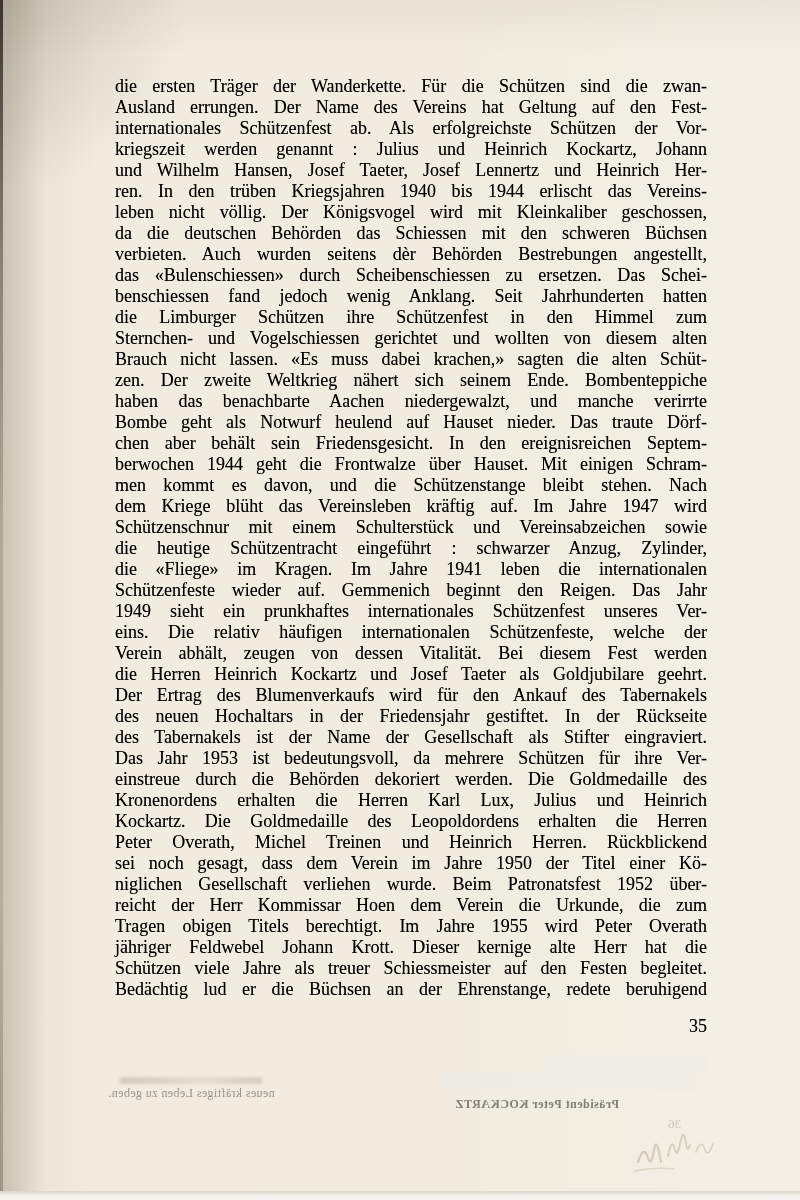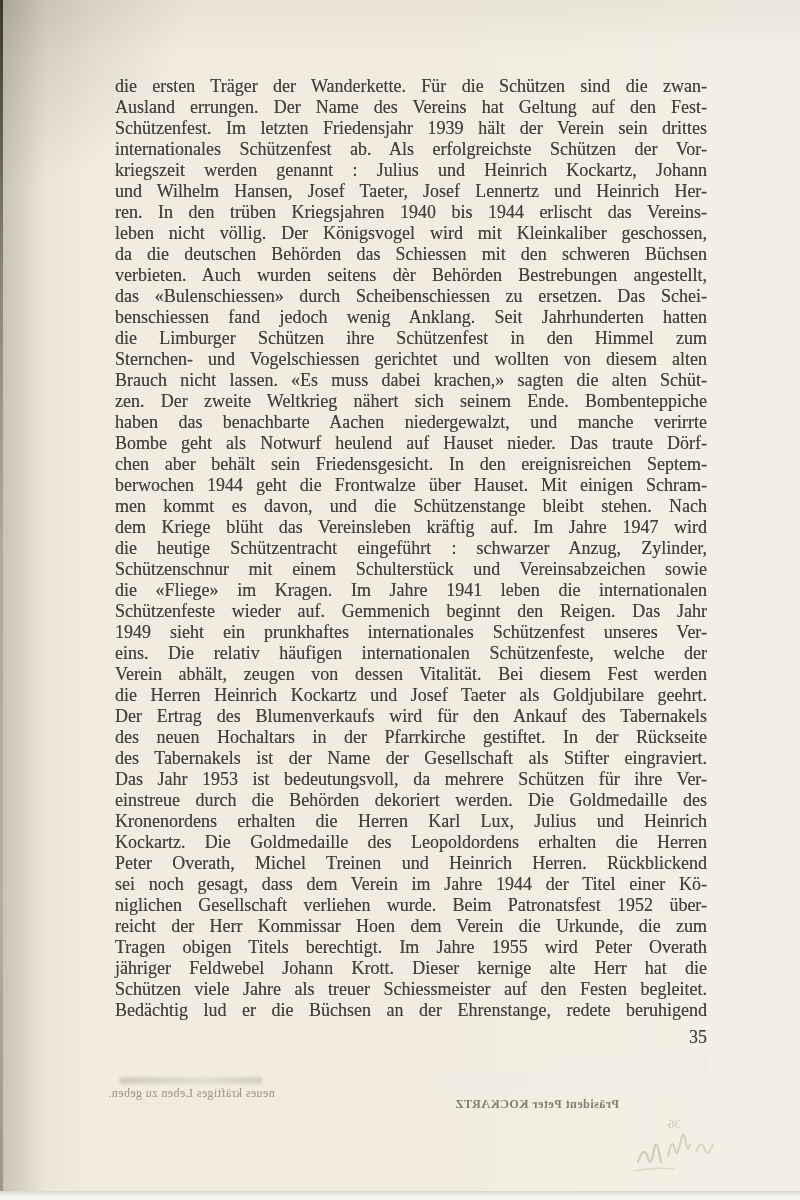--- a/index.html
+++ b/index.html
@@ -45,33 +45,33 @@
     background: linear-gradient(180deg, #d9d7cd 0%, #f3f2ed 55%, #f6f5f1 100%);
   }
   
   .band { position: absolute; background: #edece4; opacity: 0.75; pointer-events: none; }
   .band1 { left: 543px; top: 1055px; width: 165px; height: 18px; }
   .band2 { left: 440px; top: 1072px; width: 256px; height: 18px; }
 
   .text-block {
     position: absolute;
     left: 115px; top: 76px; width: 592px;
-    color: #404040;
+    color: #000000;
     font-size: 18px;
     line-height: 21px;
     text-shadow: 0 0 0.4px rgba(43,40,34,0.55);
   }
   .line {
     text-align: justify;
     text-align-last: justify;
     hyphens: none;
   }
   .page-num {
     text-align: right;
-    margin-top: 6px;
+    margin-top: 16px;
   }
 
   
   .ghost {
     position: absolute;
     transform: scaleX(-1);
     color: #8a8477;
     filter: blur(0.5px);
     white-space: nowrap;
     pointer-events: none;
@@ -112,57 +112,56 @@
   <div class="shade-left"></div>
   <div class="edge-left"></div>
 
   <div class="band band1"></div>
   <div class="band band2"></div>
 
   <div class="text-block">
     <div>
         <div class="line">die ersten Träger der Wanderkette. Für die Schützen sind die zwan-</div>
         <div class="line">Ausland errungen. Der Name des Vereins hat Geltung auf den Fest-</div>
-        <div class="line">Schützenfest. Im letzten Friedensjahr 1939 hält der Verein sein drittes</div>
         <div class="line">internationales Schützenfest ab. Als erfolgreichste Schützen der Vor-</div>
         <div class="line">kriegszeit werden genannt : Julius und Heinrich Kockartz, Johann</div>
         <div class="line">und Wilhelm Hansen, Josef Taeter, Josef Lennertz und Heinrich Her-</div>
         <div class="line">ren. In den trüben Kriegsjahren 1940 bis 1944 erlischt das Vereins-</div>
         <div class="line">leben nicht völlig. Der Königsvogel wird mit Kleinkaliber geschossen,</div>
         <div class="line">da die deutschen Behörden das Schiessen mit den schweren Büchsen</div>
         <div class="line">verbieten. Auch wurden seitens dèr Behörden Bestrebungen angestellt,</div>
         <div class="line">das «Bulenschiessen» durch Scheibenschiessen zu ersetzen. Das Schei-</div>
         <div class="line">benschiessen fand jedoch wenig Anklang. Seit Jahrhunderten hatten</div>
         <div class="line">die Limburger Schützen ihre Schützenfest in den Himmel zum</div>
         <div class="line">Sternchen- und Vogelschiessen gerichtet und wollten von diesem alten</div>
         <div class="line">Brauch nicht lassen. «Es muss dabei krachen,» sagten die alten Schüt-</div>
         <div class="line">zen. Der zweite Weltkrieg nähert sich seinem Ende. Bombenteppiche</div>
         <div class="line">haben das benachbarte Aachen niedergewalzt, und manche verirrte</div>
         <div class="line">Bombe geht als Notwurf heulend auf Hauset nieder. Das traute Dörf-</div>
         <div class="line">chen aber behält sein Friedensgesicht. In den ereignisreichen Septem-</div>
         <div class="line">berwochen 1944 geht die Frontwalze über Hauset. Mit einigen Schram-</div>
         <div class="line">men kommt es davon, und die Schützenstange bleibt stehen. Nach</div>
         <div class="line">dem Kriege blüht das Vereinsleben kräftig auf. Im Jahre 1947 wird</div>
+        <div class="line">Schützenschnur mit einem Schulterstück und Vereinsabzeichen sowie</div>
         <div class="line">die heutige Schützentracht eingeführt : schwarzer Anzug, Zylinder,</div>
-        <div class="line">Schützenschnur mit einem Schulterstück und Vereinsabzeichen sowie</div>
         <div class="line">die «Fliege» im Kragen. Im Jahre 1941 leben die internationalen</div>
         <div class="line">Schützenfeste wieder auf. Gemmenich beginnt den Reigen. Das Jahr</div>
         <div class="line">1949 sieht ein prunkhaftes internationales Schützenfest unseres Ver-</div>
         <div class="line">eins. Die relativ häufigen internationalen Schützenfeste, welche der</div>
         <div class="line">Verein abhält, zeugen von dessen Vitalität. Bei diesem Fest werden</div>
         <div class="line">die Herren Heinrich Kockartz und Josef Taeter als Goldjubilare geehrt.</div>
         <div class="line">Der Ertrag des Blumenverkaufs wird für den Ankauf des Tabernakels</div>
-        <div class="line">des neuen Hochaltars in der Pfarrkirche gestiftet. In der Rückseite</div>
+        <div class="line">des neuen Hochaltars in der Friedensjahr gestiftet. In der Rückseite</div>
         <div class="line">des Tabernakels ist der Name der Gesellschaft als Stifter eingraviert.</div>
         <div class="line">Das Jahr 1953 ist bedeutungsvoll, da mehrere Schützen für ihre Ver-</div>
         <div class="line">einstreue durch die Behörden dekoriert werden. Die Goldmedaille des</div>
         <div class="line">Kronenordens erhalten die Herren Karl Lux, Julius und Heinrich</div>
         <div class="line">Kockartz. Die Goldmedaille des Leopoldordens erhalten die Herren</div>
         <div class="line">Peter Overath, Michel Treinen und Heinrich Herren. Rückblickend</div>
-        <div class="line">sei noch gesagt, dass dem Verein im Jahre 1944 der Titel einer Kö-</div>
+        <div class="line">sei noch gesagt, dass dem Verein im Jahre 1950 der Titel einer Kö-</div>
         <div class="line">niglichen Gesellschaft verliehen wurde. Beim Patronatsfest 1952 über-</div>
         <div class="line">reicht der Herr Kommissar Hoen dem Verein die Urkunde, die zum</div>
         <div class="line">Tragen obigen Titels berechtigt. Im Jahre 1955 wird Peter Overath</div>
         <div class="line">jähriger Feldwebel Johann Krott. Dieser kernige alte Herr hat die</div>
         <div class="line">Schützen viele Jahre als treuer Schiessmeister auf den Festen begleitet.</div>
         <div class="line">Bedächtig lud er die Büchsen an der Ehrenstange, redete beruhigend</div>
       </div>
     <div class="page-num">35</div>
   </div>
 

